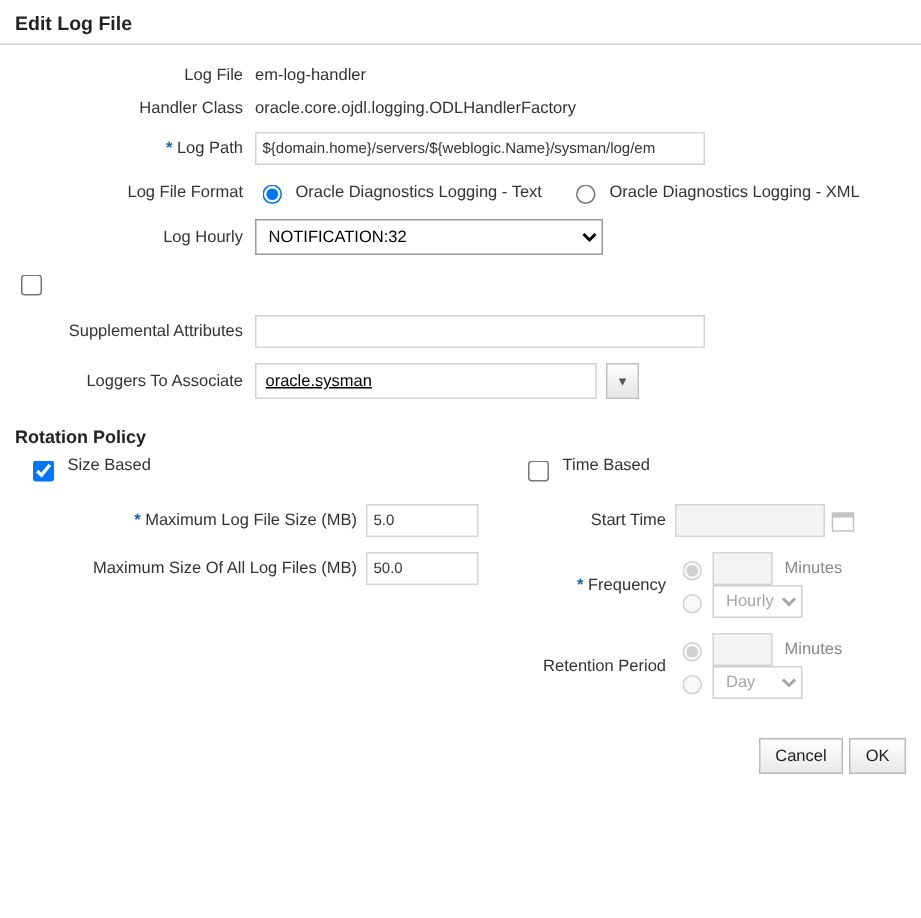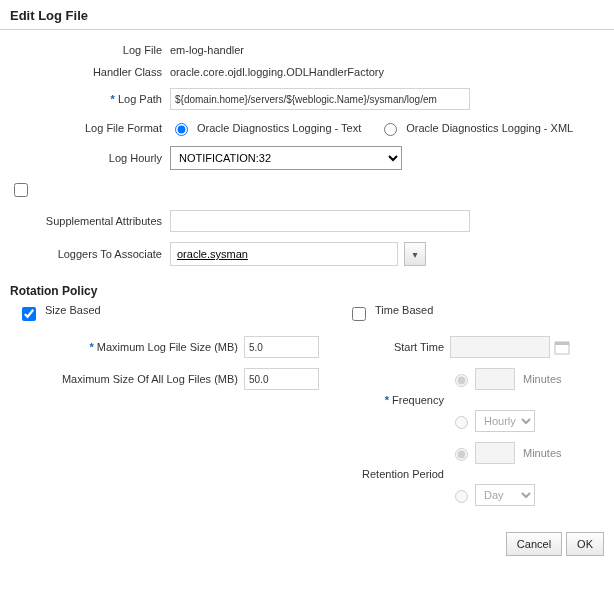--- a/index.html
+++ b/index.html
@@ -124,21 +124,21 @@
   }
   .sublabel2 {
     width: 110px;
     text-align: right;
     padding-right: 6px;
   }
   .opt-col {
     flex:1;
     display:flex;
     flex-direction: column;
-    gap:20px;
+    gap:0;
   }
   .opt-line {
     display:flex; align-items:center; gap:4px;
   }
   .unit { margin-left: 4px; }
   select.small {
     width: 60px; height: 22px; font-size: 11px;
     border:1px solid #bbb;
   }
   .disabled { color: #888; }

